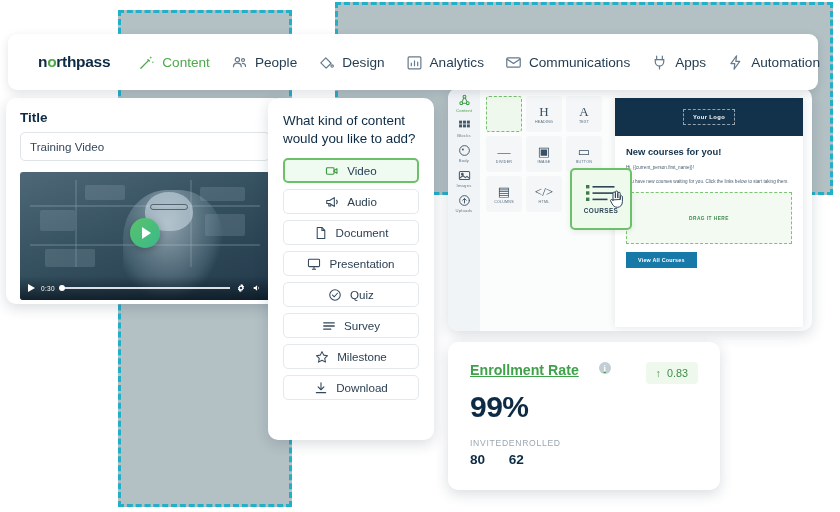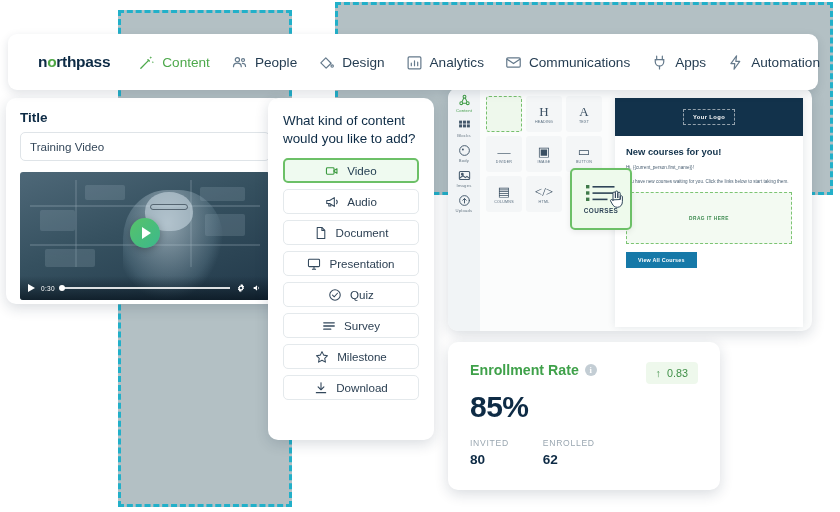--- a/index.html
+++ b/index.html
@@ -127,29 +127,29 @@
   .prev-p { font-size: 4.6px; color:#4a5f72; line-height: 1.75; margin-bottom: 6px; }
   .prev-drop { margin-top: 2px; height: 52px; border:1px dashed #7cc473; background:#f3faf2;
                display:flex; align-items:center; justify-content:center; }
   .prev-drop span { font-size:4.8px; font-weight:bold; color:#3c8a4f; letter-spacing:.45px; }
   .prev-btn { margin-top: 8px; display:inline-block; background:#1679a8; color:#fff;
               font-size:5.4px; font-weight:bold; padding: 5px 12px; letter-spacing:.2px; }
 
   
   #enroll-card { left: 448px; top: 342px; width: 272px; height: 148px; padding: 20px 22px; }
   .en-row { display:flex; align-items:flex-start; justify-content:space-between; }
-  .en-title { display:flex; align-items:center; gap:6px; font-size:14.2px; font-weight:bold;
-              color:#3fa14a; }
+  .en-title { display:flex; align-items:flex-start; gap:20px; font-size:14.2px; font-weight:bold;
+              color:#3fa14a;text-decoration:underline; }
   .info-ic { width:12px;height:12px;border-radius:50%;background:#c3cdd4;color:#fff;
              font-size:8.5px; font-weight:bold; display:flex;align-items:center;justify-content:center;
              font-family:"Liberation Serif",serif; }
   .en-badge { display:flex; align-items:center; gap:6px; background:#eef8ec; border-radius:4px;
               padding: 5px 10px; font-size:10.8px; color:#3f8f47; }
   .en-value { font-size: 30px; font-weight:bold; color:#0e2b45; margin-top: 6px; letter-spacing:-.5px; }
-  .en-stats { display:flex; gap: 34px; margin-top: 14px; }
+  .en-stats { display:flex; margin-top: 14px; }
   .en-stat-lb { font-size: 8.6px; color:#9aa7b1; letter-spacing:.7px; margin-bottom:4px; }
   .en-stat-v { font-size: 13.6px; color:#0e2b45; font-weight:bold; }
 </style>
 </head>
 <body>
 
 <div id="stage">
 
   <div class="dash-rect" id="dash-left"></div>
   <div class="dash-rect" id="dash-right"></div>
@@ -446,21 +446,21 @@
     <div class="en-row">
       <div class="en-title">
         <span>Enrollment Rate</span>
         <span class="info-ic">i</span>
       </div>
       <div class="en-badge">
         <span>↑</span>
         <span>0.83</span>
       </div>
     </div>
-    <div class="en-value">85%</div>
+    <div class="en-value">99%</div>
     <div class="en-stats">
       <div>
         <div class="en-stat-lb">INVITED</div>
         <div class="en-stat-v">80</div>
       </div>
       <div>
         <div class="en-stat-lb">ENROLLED</div>
         <div class="en-stat-v">62</div>
       </div>
     </div>

